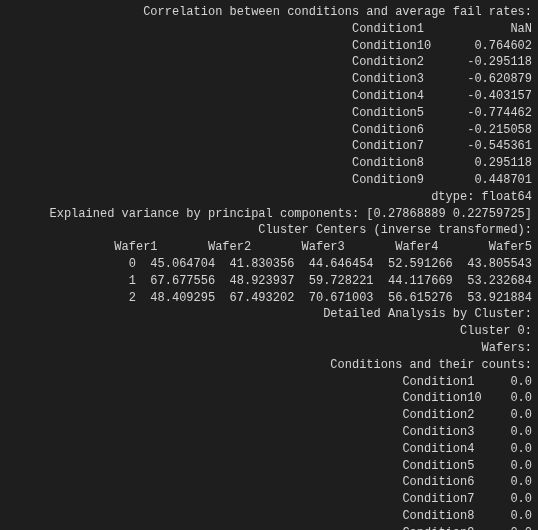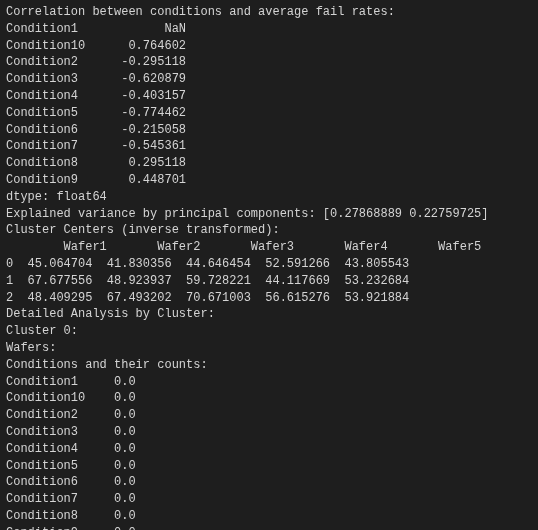--- a/index.html
+++ b/index.html
@@ -16,18 +16,19 @@
       width: 538px;
       min-height: 530px;
       overflow: auto;
     }
     #terminal {
       padding: 4px 6px;
       white-space: pre;
     }
     .line {
       display: block;
+      text-align: right;
     }
   </style>
 </head>
 <body>
 
 <div id="terminal"><span class="line">Correlation between conditions and average fail rates:</span><span class="line">Condition1            NaN</span><span class="line">Condition10      0.764602</span><span class="line">Condition2      -0.295118</span><span class="line">Condition3      -0.620879</span><span class="line">Condition4      -0.403157</span><span class="line">Condition5      -0.774462</span><span class="line">Condition6      -0.215058</span><span class="line">Condition7      -0.545361</span><span class="line">Condition8       0.295118</span><span class="line">Condition9       0.448701</span><span class="line">dtype: float64</span><span class="line">Explained variance by principal components: [0.27868889 0.22759725]</span><span class="line">Cluster Centers (inverse transformed):</span><span class="line">        Wafer1       Wafer2       Wafer3       Wafer4       Wafer5</span><span class="line">0  45.064704  41.830356  44.646454  52.591266  43.805543</span><span class="line">1  67.677556  48.923937  59.728221  44.117669  53.232684</span><span class="line">2  48.409295  67.493202  70.671003  56.615276  53.921884</span><span class="line">Detailed Analysis by Cluster:</span><span class="line">Cluster 0:</span><span class="line">Wafers:</span><span class="line">Conditions and their counts:</span><span class="line">Condition1     0.0</span><span class="line">Condition10    0.0</span><span class="line">Condition2     0.0</span><span class="line">Condition3     0.0</span><span class="line">Condition4     0.0</span><span class="line">Condition5     0.0</span><span class="line">Condition6     0.0</span><span class="line">Condition7     0.0</span><span class="line">Condition8     0.0</span><span class="line">Condition9     0.0</span></div>
 
 </body></html>

